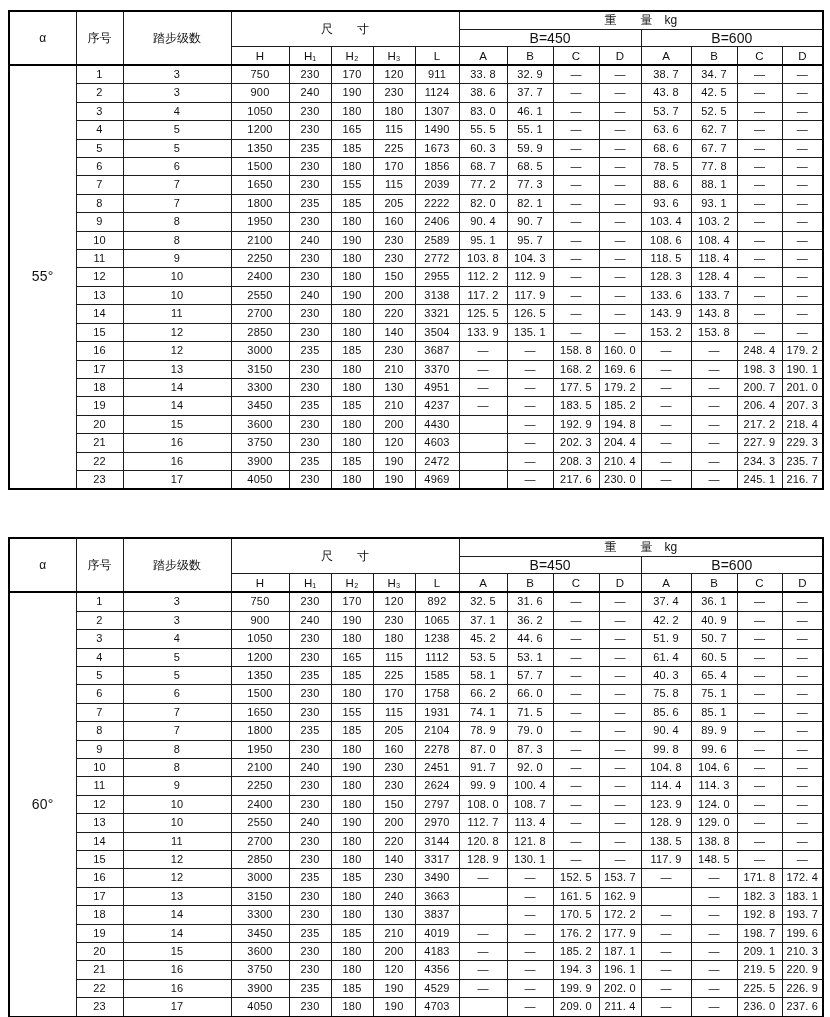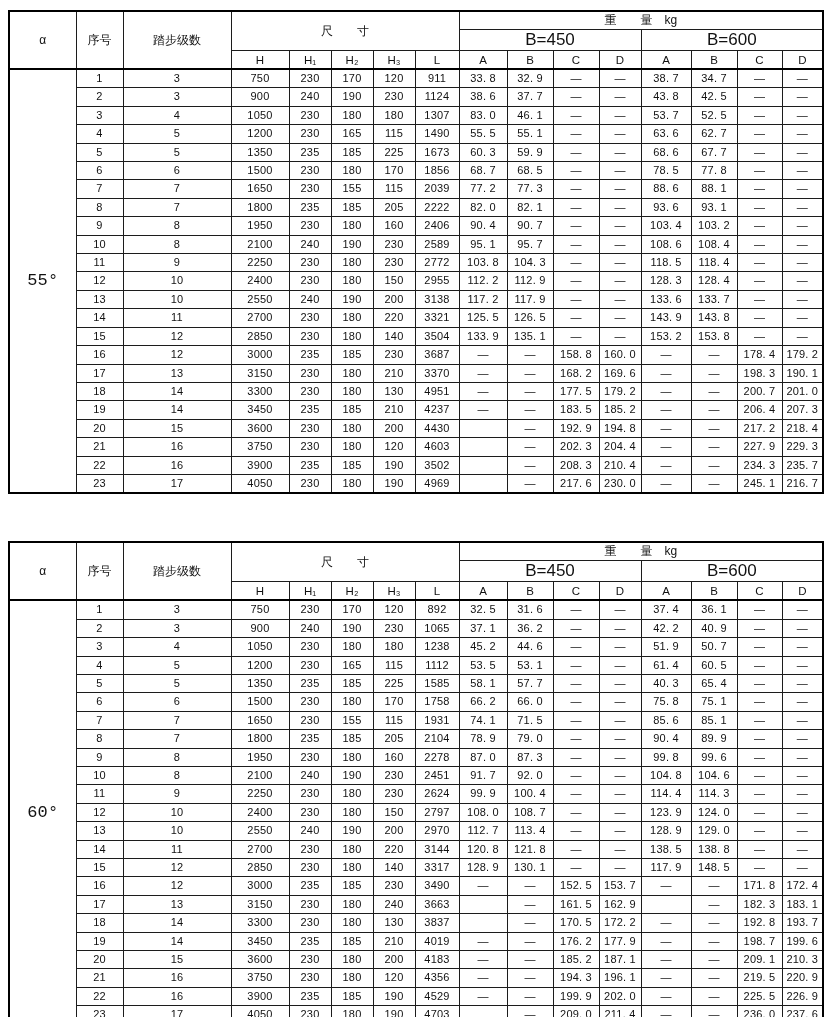--- a/index.html
+++ b/index.html
@@ -37,31 +37,30 @@
     overflow: hidden;
     white-space: nowrap;
   }
   table.spec thead {
     border-bottom: 2px solid #000;
   }
   table.spec thead th {
     font-size: 12px;
   }
   table.spec thead tr.hr1 th { height: 16px; }
-  table.spec thead tr.hr2 th { height: 14px; font-size: 17px; }
+  table.spec thead tr.hr2 th { height: 14px; font-size: 14px; }
   table.spec thead tr.hr3 th { height: 17px; font-size: 11.5px; }
   table.spec tbody td {
     height: 17.4px;
     font-size: 11px;
     line-height: 17.4px;
     letter-spacing: 0.2px;
   }
   table.spec td.alpha {
-    font-size: 17px;
-    font-family: Liberation Mono, monospace;
+    font-size: 14px;
   }
   th.alpha-h { font-size: 13px; }
 </style>
 </head>
 <body>
 
 <div class="page">
 
   <table class="spec first">
     <colgroup>
@@ -374,21 +373,21 @@
           <td>235</td>
           <td>185</td>
           <td>230</td>
           <td>3687</td>
           <td>—</td>
           <td>—</td>
           <td>158. 8</td>
           <td>160. 0</td>
           <td>—</td>
           <td>—</td>
-          <td>178. 4</td>
+          <td>248. 4</td>
           <td>179. 2</td>
         </tr>
         <tr>
           <td>17</td>
           <td>13</td>
           <td>3150</td>
           <td>230</td>
           <td>180</td>
           <td>210</td>
           <td>3370</td>
@@ -469,21 +468,21 @@
           <td>227. 9</td>
           <td>229. 3</td>
         </tr>
         <tr>
           <td>22</td>
           <td>16</td>
           <td>3900</td>
           <td>235</td>
           <td>185</td>
           <td>190</td>
-          <td>3502</td>
+          <td>2472</td>
           <td></td>
           <td>—</td>
           <td>208. 3</td>
           <td>210. 4</td>
           <td>—</td>
           <td>—</td>
           <td>234. 3</td>
           <td>235. 7</td>
         </tr>
         <tr>

